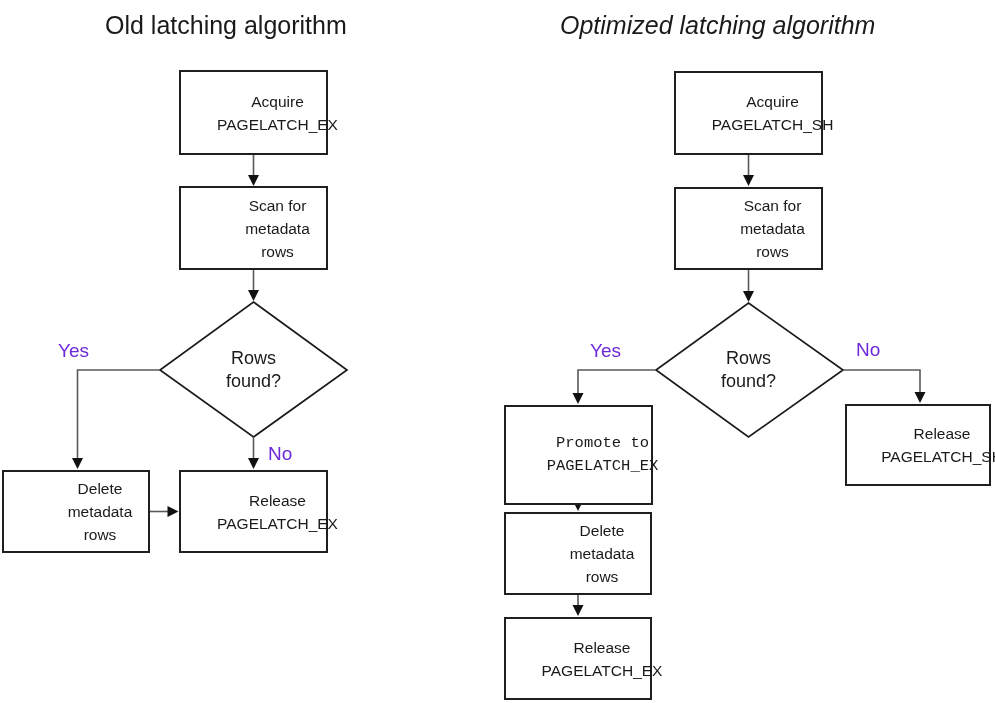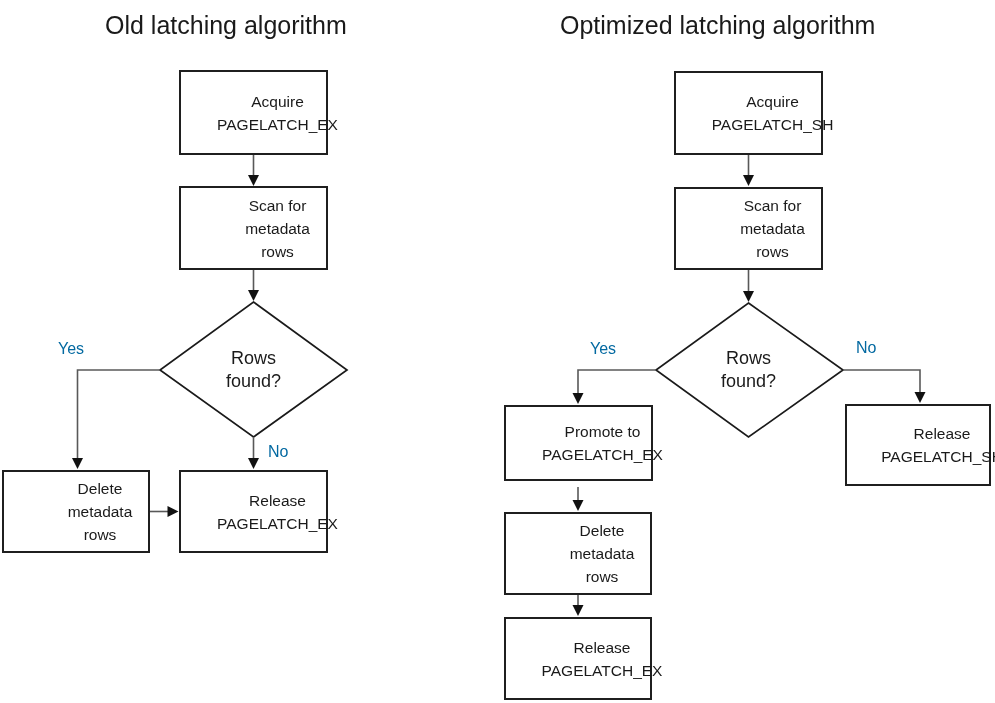--- a/index.html
+++ b/index.html
@@ -49,22 +49,22 @@
     align-items: center;
     justify-content: center;
     text-align: center;
     font-size: 18px;
     line-height: 23px;
     white-space: pre-line;
     color: #1a1a1a;
   }
   .edge-label {
     position: absolute;
-    font-size: 16px;
-    color: #0369a1;
+    font-size: 19px;
+    color: #6d28d9;
     white-space: nowrap;
   }
   svg .stem { stroke: #595959; stroke-width: 1.6; fill: none; }
   svg .head { fill: #111111; stroke: none; }
   svg .diamond { fill: #ffffff; stroke: #1a1a1a; stroke-width: 1.7; }
 </style>
 </head>
 <body>
 
 <div id="canvas">
@@ -134,36 +134,36 @@
   <div class="edge-label" style="left:58px; top:340px;">Yes</div>
 
   <div class="edge-label" style="left:268px; top:443px;">No</div>
 
   <div class="node" style="left:2px; top:470px; width:148px; height:83px;">Delete
 metadata rows</div>
 
   <div class="node" style="left:179px; top:470px; width:149px; height:83px;">Release
 PAGELATCH_EX</div>
 
-  <div class="chart-title" style="left:560px; top:11px;">Optimized latching algorithm</div>
+  <div class="chart-title" style="left:560px; top:11px;font-style:italic;">Optimized latching algorithm</div>
 
   <div class="node" style="left:674px; top:71px; width:149px; height:84px;">Acquire
 PAGELATCH_SH</div>
 
   <div class="node" style="left:674px; top:187px; width:149px; height:83px;">Scan for
 metadata rows</div>
 
   <div class="diamond-label" style="left:688px; top:347px; width:121px; height:46px;">Rows
 found?</div>
 
   <div class="edge-label" style="left:590px; top:340px;">Yes</div>
 
   <div class="edge-label" style="left:856px; top:339px;">No</div>
 
-  <div class="node" style="left:504px; top:405px; width:149px; height:76px;">Promote to
+  <div class="node" style="left:504px; top:405px; width:149px; height:100px;font-family:Liberation Mono, monospace;">Promote to
 PAGELATCH_EX</div>
 
   <div class="node" style="left:845px; top:404px; width:146px; height:82px;">Release
 PAGELATCH_SH</div>
 
   <div class="node" style="left:504px; top:512px; width:148px; height:83px;">Delete
 metadata rows</div>
 
   <div class="node" style="left:504px; top:617px; width:148px; height:83px;">Release
 PAGELATCH_EX</div>

